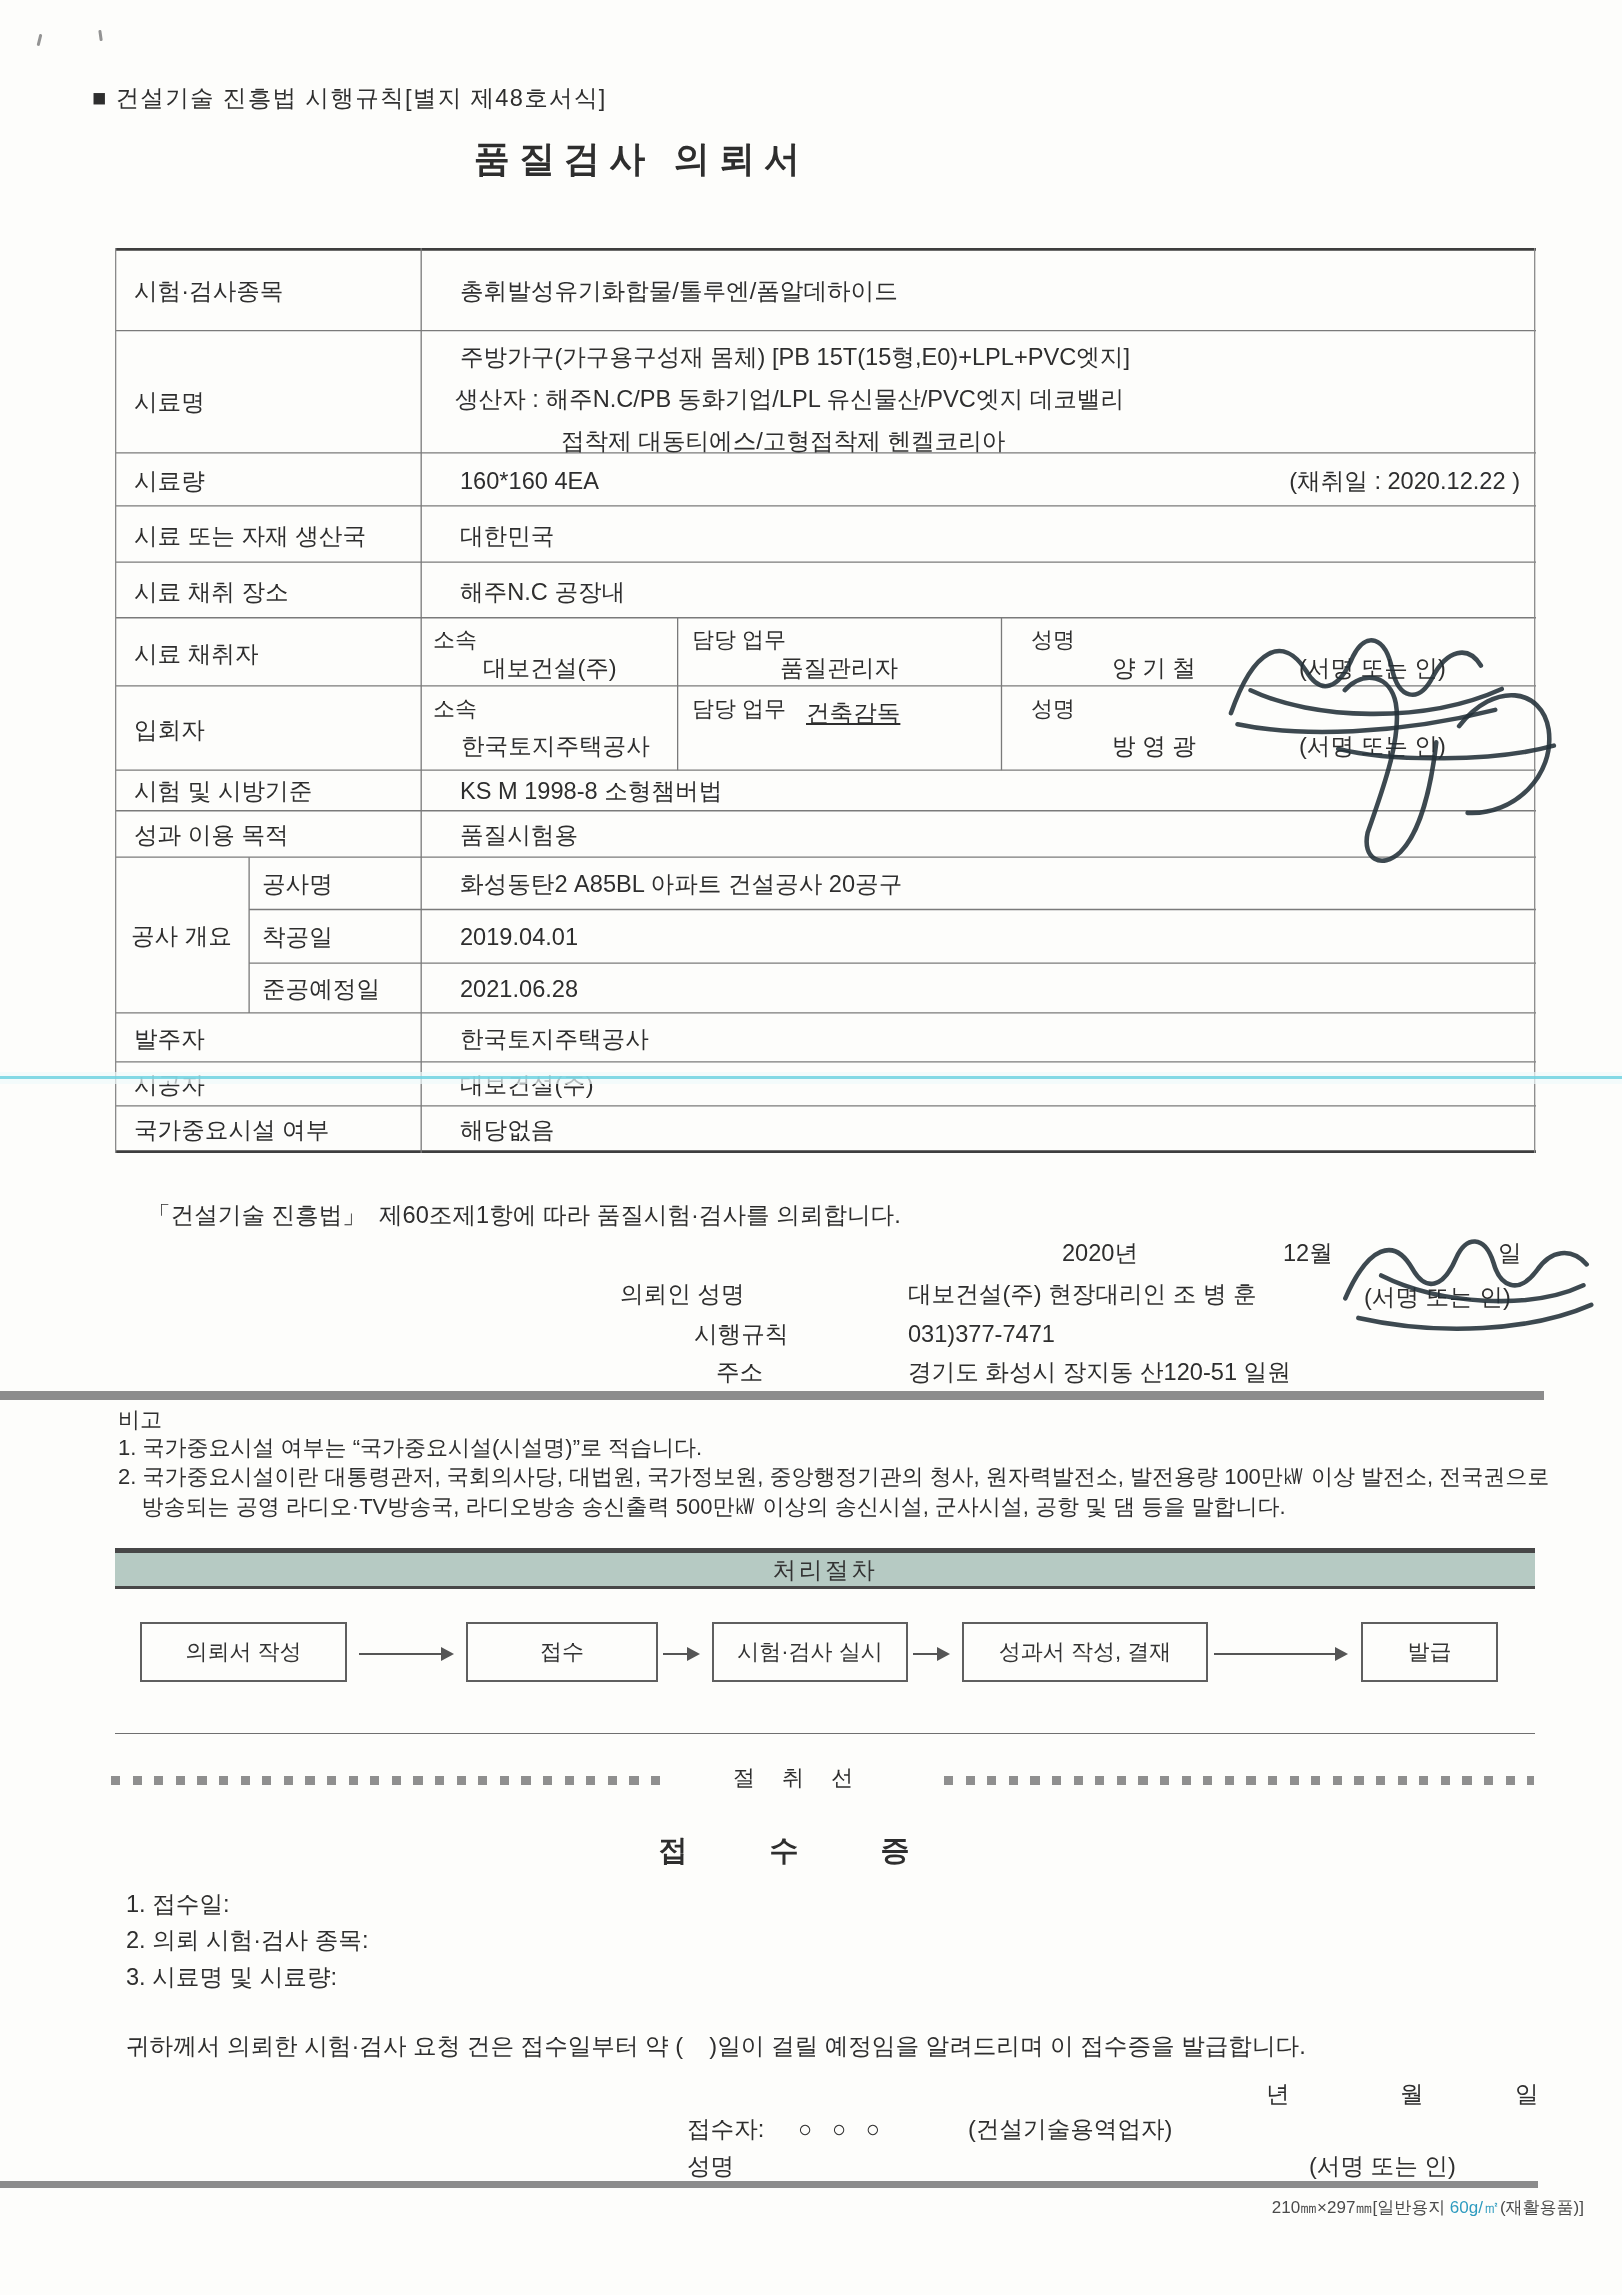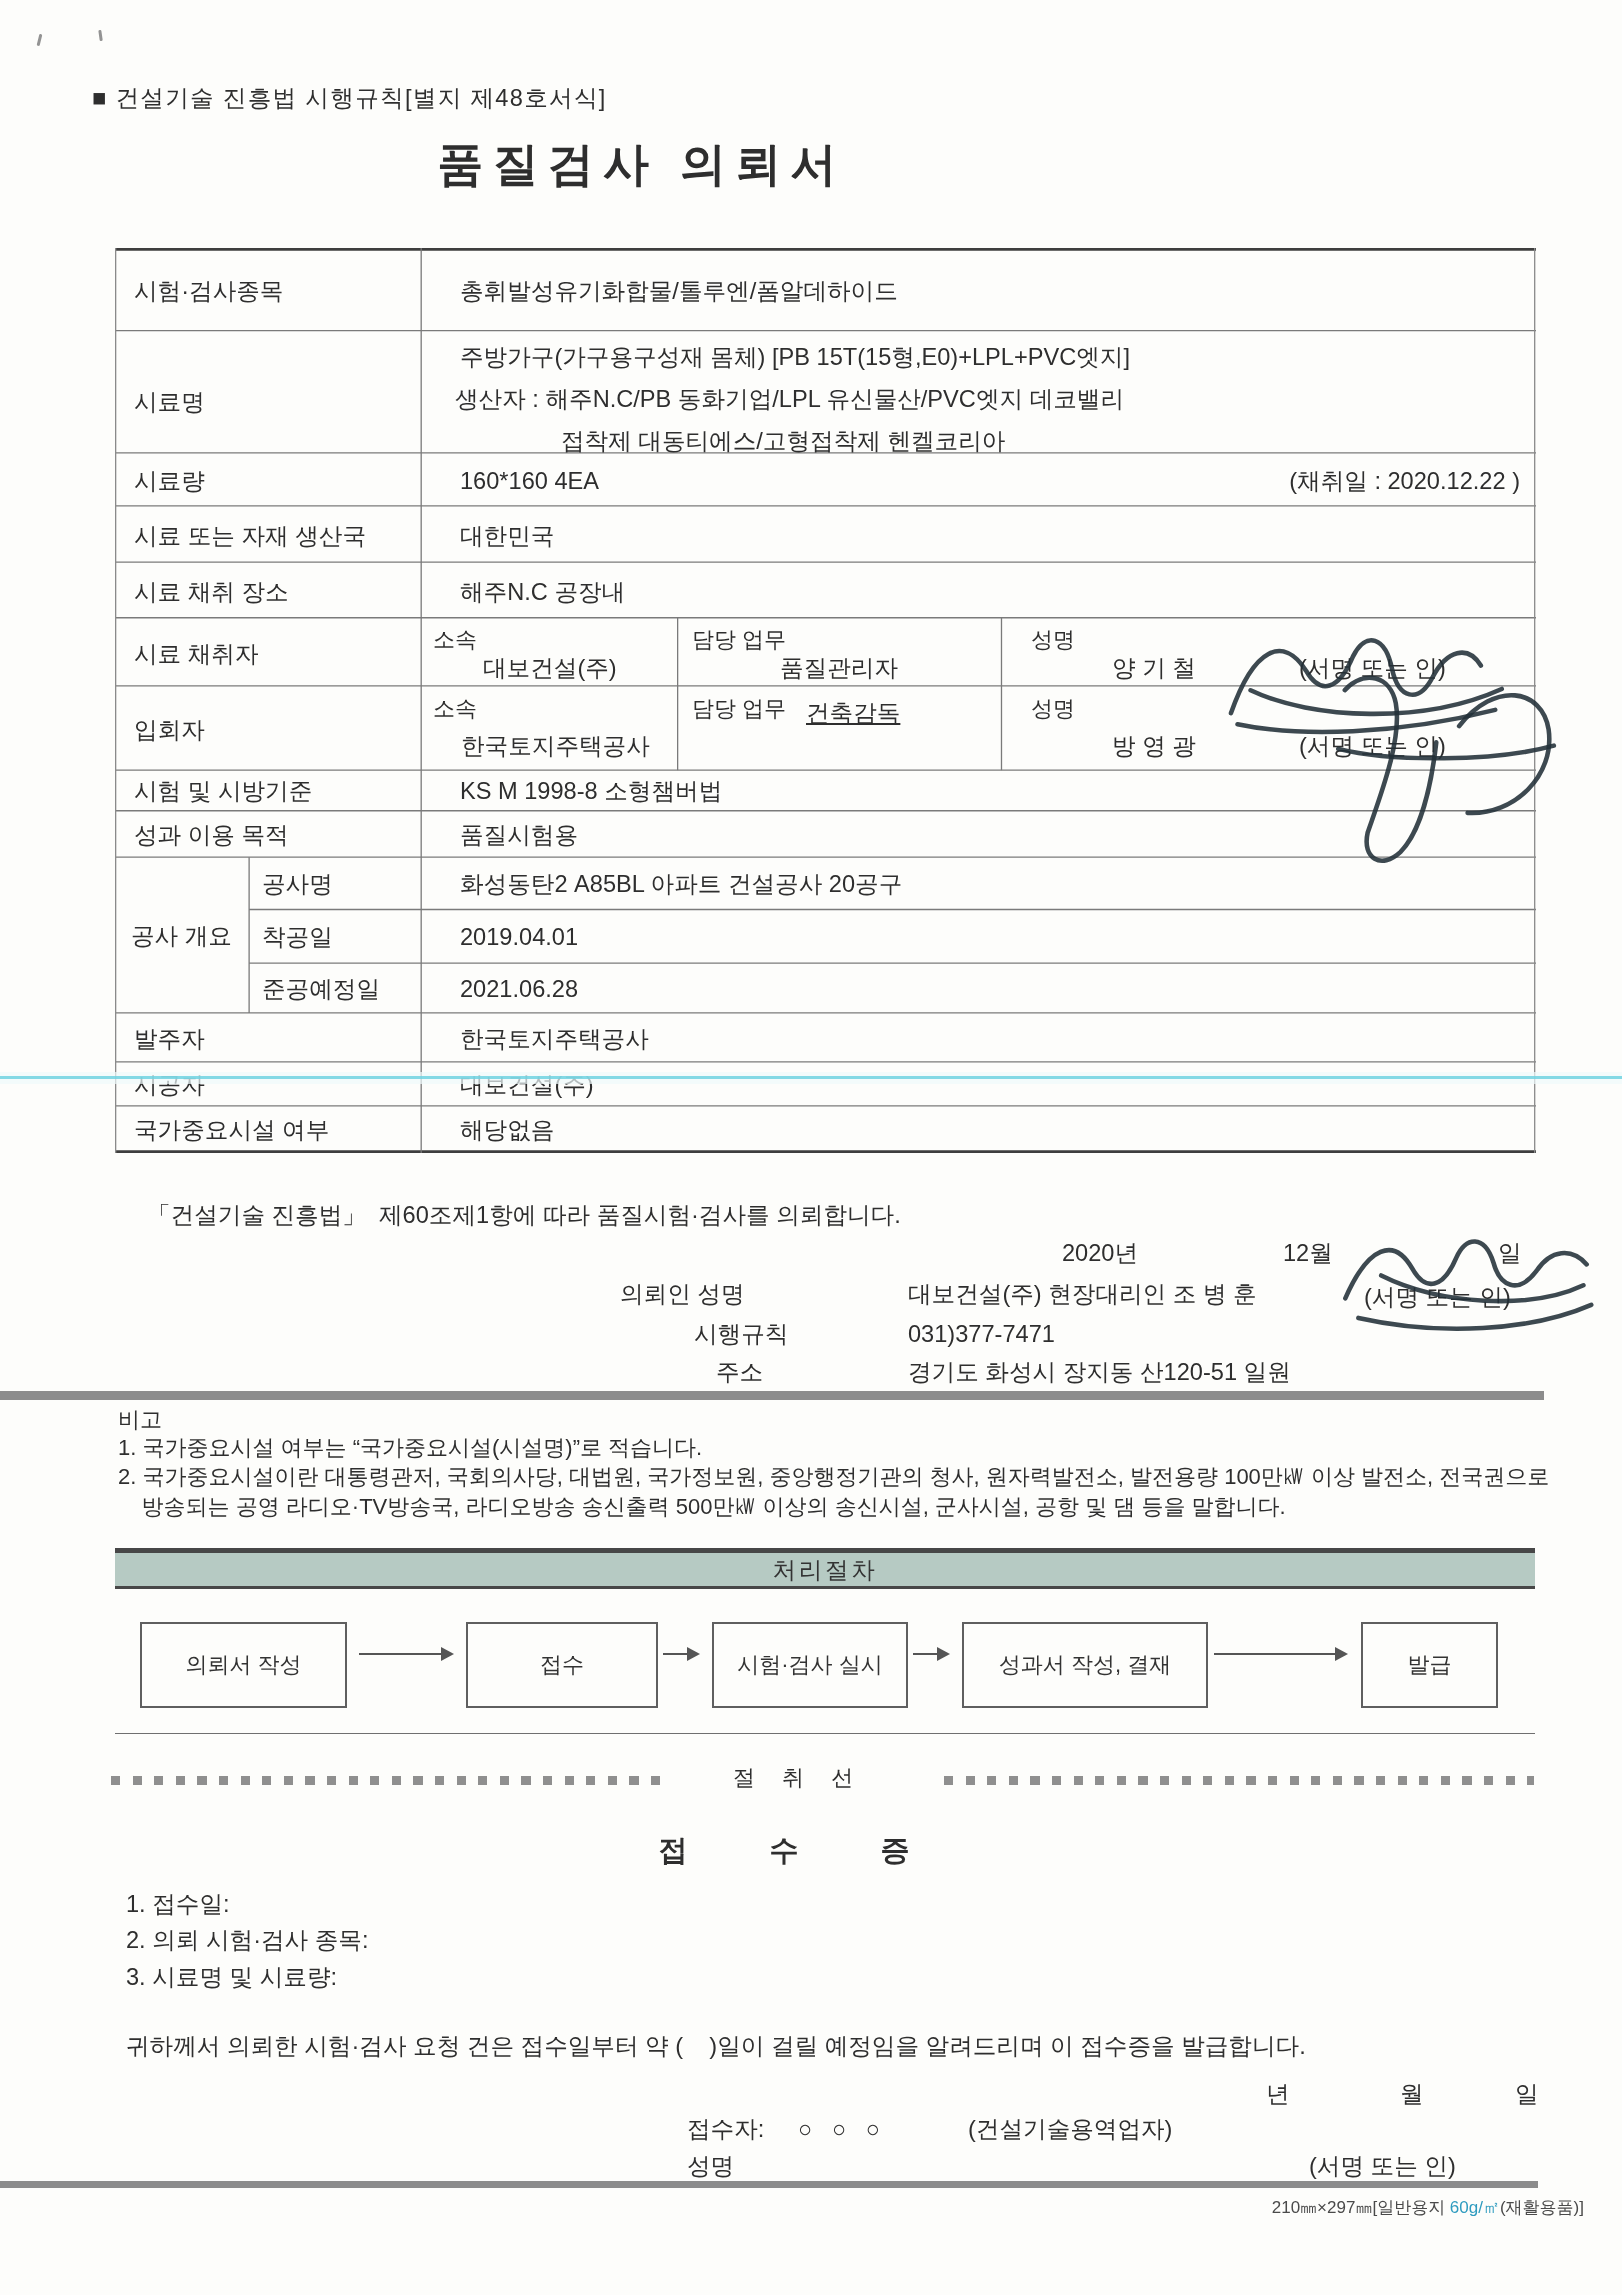--- a/index.html
+++ b/index.html
@@ -16,39 +16,39 @@
     position:relative;width:1623px;height:2295px;margin:0 auto;
     background:#fdfdfb;overflow:hidden;
     font-family:"Liberation Sans","DejaVu Sans",sans-serif;
     color:var(--text);
   }
   .t{position:absolute;white-space:pre;font-size:23.6px;line-height:1.25;}
   .sm{font-size:22px;}
   .wrap{white-space:normal;}
   
   .form-ref{top:84px;left:92px;font-size:23.6px;letter-spacing:1.3px;}
-  .page-title{top:136px;left:0;width:1283px;text-align:center;font-size:46px;font-weight:bold;letter-spacing:9.2px;}
+  .page-title{top:136px;left:0;width:1283px;text-align:center;font-size:36px;font-weight:bold;letter-spacing:9.2px;}
   .scan-mark{position:absolute;background:#5a5a5a;opacity:.65;border-radius:1.3px;}
   
   .grid{position:absolute;top:248px;left:115px;}
   
   .bar{position:absolute;left:0;background:#8c8c8c;}
   .proc-band{
     position:absolute;left:115px;width:1420px;top:1548px;height:33px;
     background:var(--band-green);
     border-top:5.2px solid #474747;border-bottom:3.9px solid #474747;
     display:flex;align-items:center;justify-content:center;
     font-size:23.6px;letter-spacing:2.6px;color:#333;
   }
   .cyan-glow{position:absolute;left:0;width:1623px;top:1072px;height:11.8px;background:#eef9fb;opacity:.7;}
   .cyan-line{position:absolute;left:0;width:1623px;top:1076px;height:3.3px;background:var(--accent-cyan);opacity:.85;}
   
   .flow{position:absolute;left:0;top:0;width:1623px;height:0;}
   .flow-box{
-    position:absolute;top:1622px;height:86px;border:2px solid #5f5f5f;
+    position:absolute;top:1622px;height:60px;border:2px solid #5f5f5f;
     display:flex;align-items:center;justify-content:center;
     font-size:22px;background:transparent;box-sizing:border-box;color:#333;
   }
   .arrow{position:absolute;top:1653px;height:2px;background:#555;}
   .arrow::after{
     content:"";position:absolute;right:-2.6px;top:-6.5px;
     border-left:13px solid #555;border-top:7.2px solid transparent;border-bottom:7.2px solid transparent;
   }
   .flow-hr{position:absolute;left:115px;width:1420px;top:1733px;height:1.3px;background:#6f6f6f;}
   

